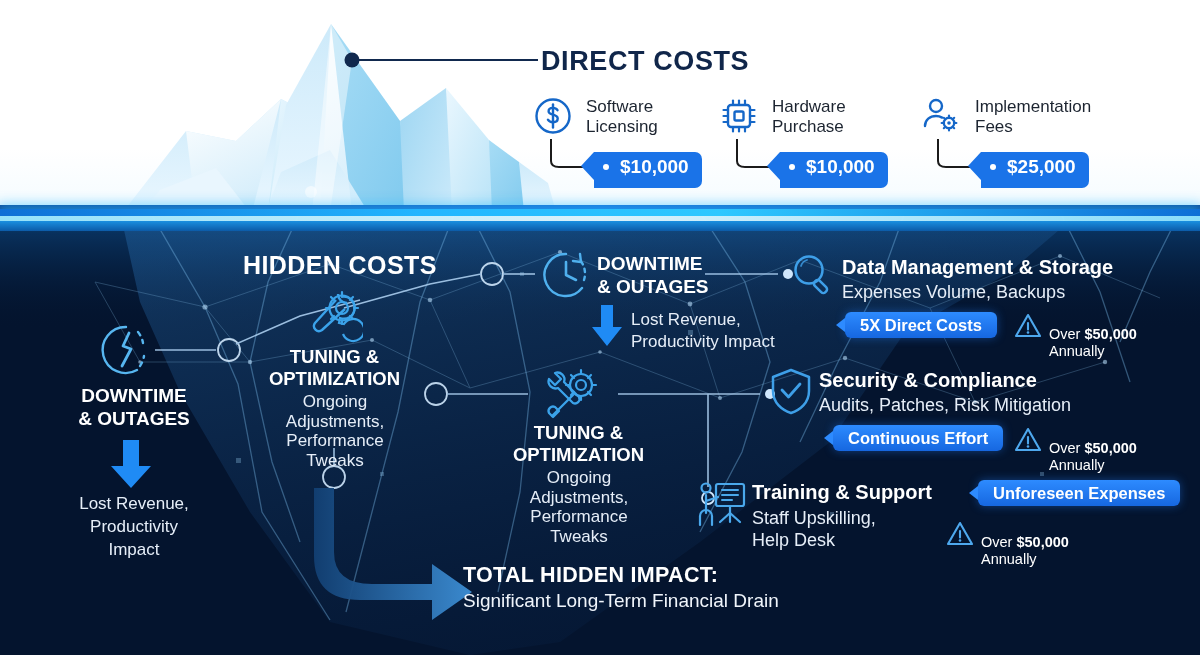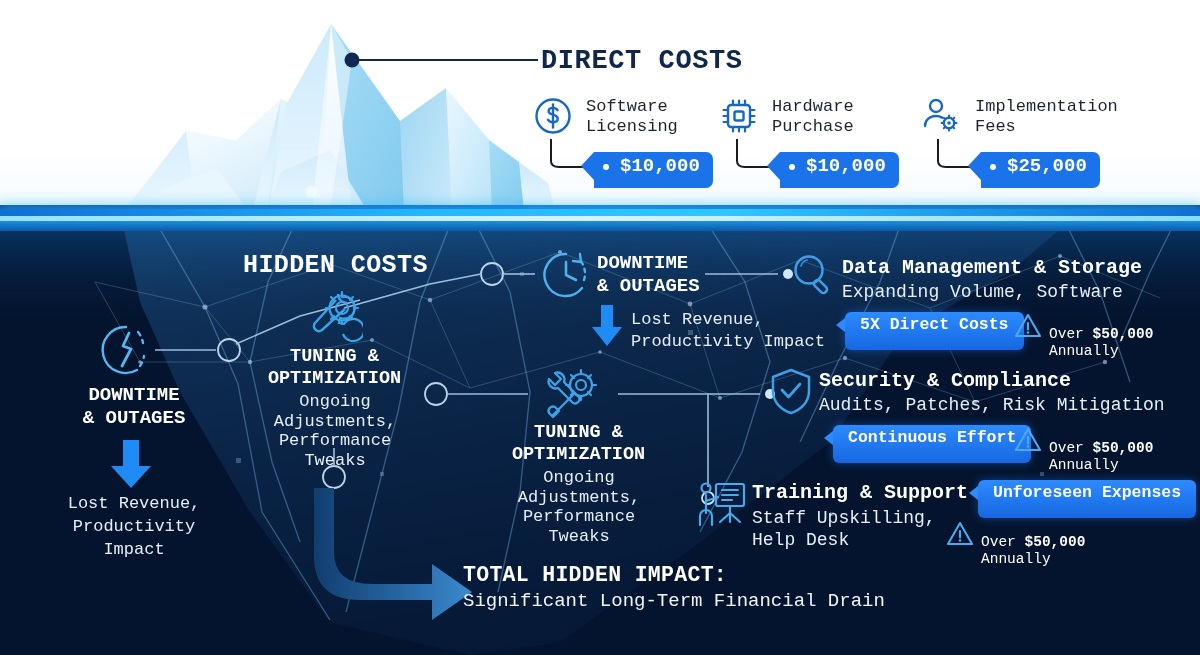--- a/index.html
+++ b/index.html
@@ -1,21 +1,21 @@
 <!DOCTYPE html>
 <html><head>
 <meta charset="utf-8">
 <style>
   * { box-sizing: border-box; margin: 0; padding: 0; }
   html, body {
     width: 1200px; height: 655px;
     font-family: "Liberation Sans", sans-serif;
     overflow: hidden; background: #fff;
   }
-  #stage { position: relative; width: 1200px; height: 655px; overflow: hidden; font-family: Liberation Mono, monospace; }
+  #stage { position: relative; width: 1200px; height: 655px; overflow: hidden; }
 
   
   #above {
     position: absolute; left: 0; top: 0; width: 1200px; height: 212px;
     background: linear-gradient(180deg,#ffffff 0%,#ffffff 70%,#f4fbff 100%);
     overflow: hidden;
   }
   #iceberg-top { position: absolute; left: 0; top: 0; width: 1200px; height: 212px; }
 
   
@@ -69,21 +69,21 @@
 
   
   #hidden-title {
     position:absolute; left:243px; top:251px; font-size:25px; font-weight:bold;
     color:#ffffff; letter-spacing:.4px;
   }
   .h-head { position:absolute; color:#fff; font-weight:bold; }
   .h-sub  { position:absolute; color:#e6eef8; }
 
   .badge {
-    position:absolute; display:inline-block; height:38px; line-height:26px;
+    position:absolute; display:inline-block; height:26px; line-height:26px;
     background:linear-gradient(180deg,#2d8bff,#1667e0); color:#fff;
     font-size:16.5px; font-weight:bold; padding:0 15px; border-radius:6px;
     box-shadow:0 0 10px rgba(30,120,240,.45);
   }
   .badge:before{
     content:""; position:absolute; left:-9px; top:6px;
     border-style:solid; border-width:7px 9px 7px 0; border-color:transparent #2d8bff transparent transparent;
   }
   .annual { position:absolute; color:#ffffff; font-size:14.5px; line-height:17px;margin-top:16px; }
   .annual b { font-weight:bold; }
@@ -429,21 +429,21 @@
       <div>Tweaks</div>
     </div>
 
     <div>
       <svg class="ico" style="left:791px; top:40px; width:46px; height:46px;" viewBox="0 0 46 46">
         <circle cx="18" cy="18" r="13.5" fill="none" stroke="#3e9fe8" stroke-width="2.5"></circle>
         <path d="M10 14a9 9 0 0 1 6-6" fill="none" stroke="#3e9fe8" stroke-width="1.8" stroke-linecap="round" opacity=".8"></path>
         <rect x="26" y="27" width="7" height="15" rx="3" transform="rotate(-45 29.5 34.5)" fill="none" stroke="#3e9fe8" stroke-width="2.5"></rect>
       </svg>
       <div class="h-head" style="left:842px; top:44px; font-size:20px;">Data Management &amp; Storage</div>
-      <div class="h-sub" style="left:842px; top:70px; font-size:18px;">Expanding Volume, Software</div>
+      <div class="h-sub" style="left:842px; top:70px; font-size:18px;">Expenses Volume, Backups</div>
       <span class="badge" style="left:845px; top:100px;">5X Direct Costs</span>
       <svg class="ico" style="left:1014px; top:100px; width:28px; height:28px;" viewBox="0 0 28 28">
         <path d="M14 3 L26 24 L2 24 Z" fill="none" stroke="#4ea8ee" stroke-width="2.1" stroke-linejoin="round"></path>
         <line x1="14" y1="11" x2="14" y2="17.5" stroke="#4ea8ee" stroke-width="2.1" stroke-linecap="round"></line>
         <circle cx="14" cy="20.5" r="1.3" fill="#4ea8ee"></circle>
       </svg>
       <div class="annual" style="left:1049px; top:98px;">
         <div><span>Over </span><b>$50,000</b></div>
         <div>Annually</div>
       </div>

